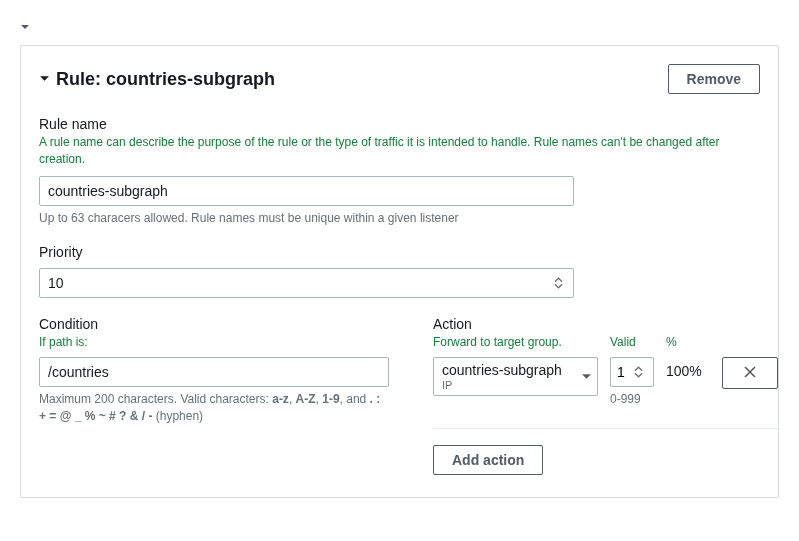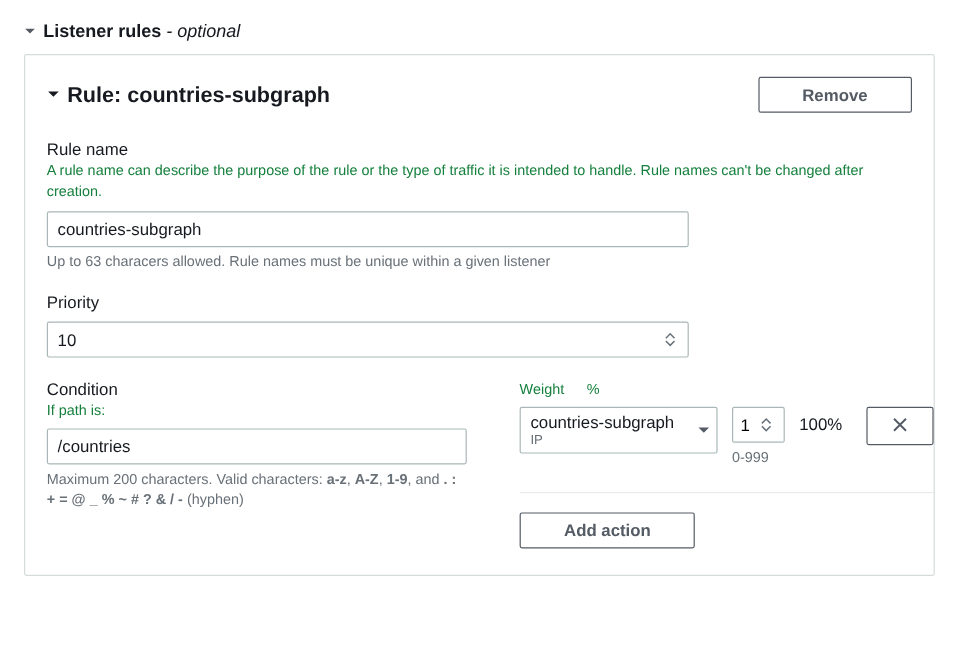--- a/index.html
+++ b/index.html
@@ -47,21 +47,21 @@
     }
     .btn {
       display: inline-flex;
       align-items: center;
       justify-content: center;
       border: 1px solid #545b64;
       background: #fff;
       color: #545b64;
       font-weight: 700;
       font-size: 14px;
-      padding: 6px 36px;
+      padding: 6px 18px;
       border-radius: 2px;
       cursor: pointer;
       font-family: inherit;
     }
     .label {
       font-size: 14px;
       color: #16191f;
       font-weight: 400;
       margin-bottom: 2px;
     }
@@ -170,23 +170,20 @@
     .action-labels .fg-col { display: flex; flex-direction: column; }
   </style>
 </head>
 <body>
 
 <div class="section-header">
   <span class="caret">
     <svg width="10" height="10" viewBox="0 0 10 10">
         <path d="M1 3 L5 7 L9 3 Z" fill="currentColor"></path>
       </svg>
-  </span>
-  <span class="section-title">
-    <strong>Listener rules</strong><span class="optional"> - optional</span>
   </span>
 </div>
 
 <div class="card">
 
   <div class="card-header">
     <div class="rule-title">
       <span class="caret">
         <svg width="11" height="11" viewBox="0 0 10 10">
             <path d="M1 3 L5 7 L9 3 Z" fill="currentColor"></path>
@@ -231,22 +228,26 @@
       <div style="margin-top:6px;">
         <input type="text" class="input-text" value="/countries" style="">
       </div>
       <div class="hint">
         <span>Maximum 200 characters. Valid characters: </span><strong>a-z</strong><span>, </span><strong>A-Z</strong><span>, </span><strong>1-9</strong><span>, and </span><strong>. : + = @ _ % ~ # ? &amp; / -</strong><span> (hyphen)</span>
       </div>
     </div>
 
     <div class="col-right">
       <div class="action-labels">
+        <div class="fg-col" style="flex:1; min-width:165px;">
+          <div class="label">Action</div>
+          <div class="desc">Forward to target group.</div>
+        </div>
         <div class="fg-col" style="flex:0 0 44px;">
-          <div class="desc">Weight</div>
+          <div class="desc">Valid</div>
         </div>
         <div class="fg-col" style="flex:0 0 44px;">
           <div class="desc">%</div>
         </div>
         <div style="flex:0 0 56px;"></div>
       </div>
 
       <div class="action-row">
         <div class="select-wrap">
           <div class="select-display">

